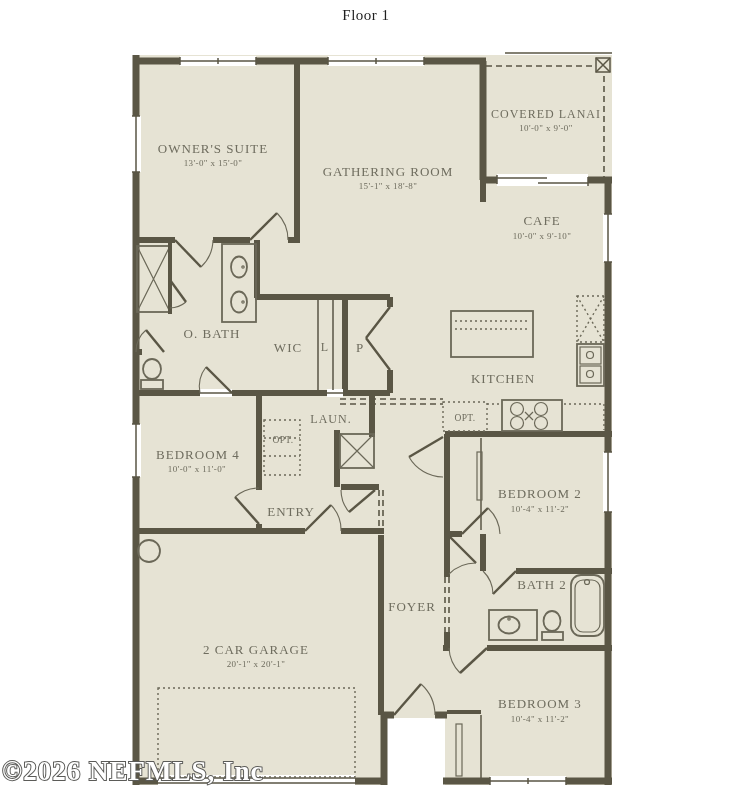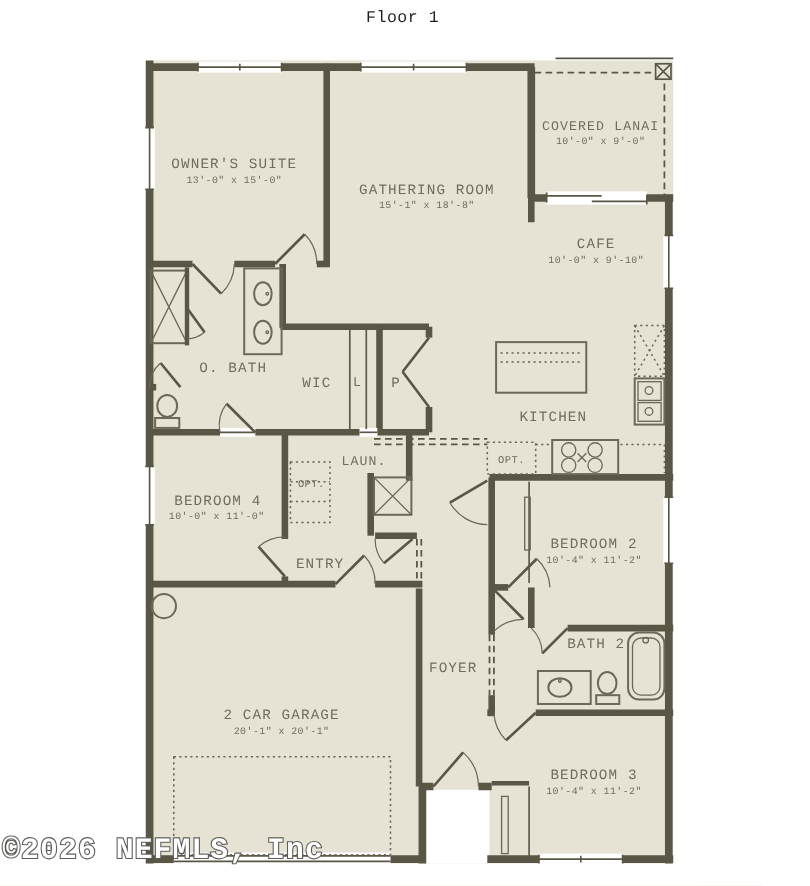--- a/index.html
+++ b/index.html
@@ -1,17 +1,17 @@
 <!DOCTYPE html>
 <html><head>
 <meta charset="utf-8">
 <style>
   html,body{margin:0;padding:0;background:#ffffff;}
   .page{position:relative;width:636px;height:805px;background:#ffffff;overflow:hidden;
-        font-family:Liberation Mono, monospace;}
+        font-family:Liberation Serif, serif;}
   svg{position:absolute;top:0;left:0;}
   text{fill:#6f6d5f;letter-spacing:1px;}
   .title{fill:#1f1f1f;font-size:15px;letter-spacing:.5px;}
   .room{font-size:13px;}
   .room-sm{font-size:12px;}
   .dims{font-size:9px;letter-spacing:.4px;}
   .opt{font-size:9.5px;letter-spacing:.4px;}
   .walls{stroke:#5a5645;fill:none;}
   .w7{stroke-width:7;} .w6{stroke-width:6;} .w4{stroke-width:4;}
   .thin{stroke:#5a5645;stroke-width:1.5;fill:none;}

